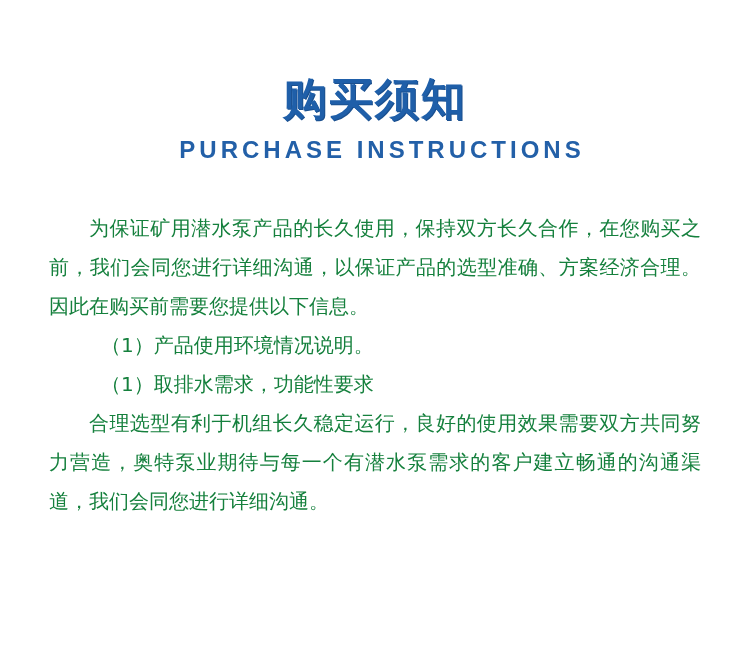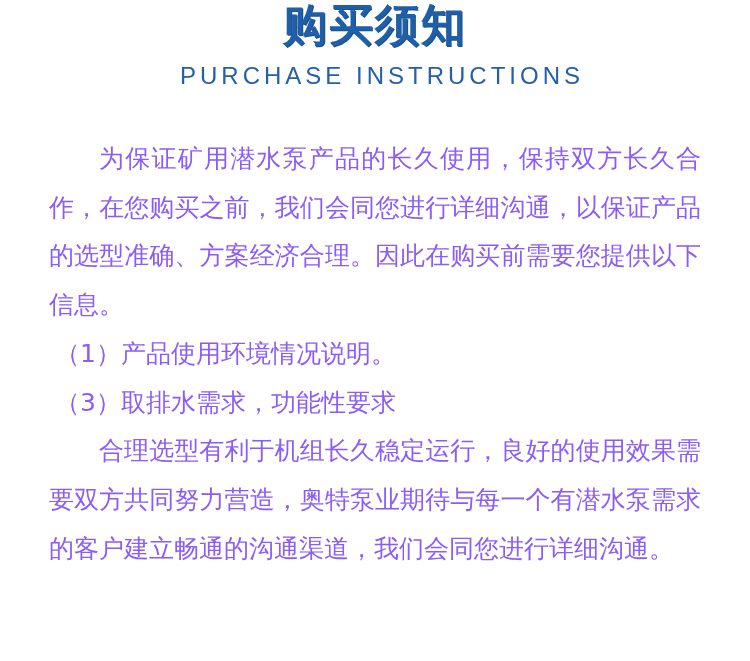--- a/index.html
+++ b/index.html
@@ -14,72 +14,74 @@
     color: #3a3a3a;
     overflow: hidden;
   }
   .page {
     position: relative;
     width: 750px;
     height: 661px;
     box-sizing: border-box;
   }
   .header-block {
+    padding-top: 74px;
     text-align: center;
   }
   .title-cn {
     font-family: "DejaVu Sans", sans-serif;
     font-weight: bold;
     font-size: 44px;
     letter-spacing: 2px;
     color: #1f5fa9;
     line-height: 1.15;
     margin: 0;
     text-shadow: 1px 1px 0 #1b508f;
   }
   .title-en {
     font-family: "Liberation Sans", sans-serif;
-    font-weight: normal;
+    font-weight: bold;
     font-size: 24px;
     letter-spacing: 4px;
     color: #2360a8;
     margin: 12px 0 0 14px;
     line-height: 1.1;
   }
   .body-block {
     margin: 46px auto 0 auto;
     width: 652px;
     font-family: "DejaVu Sans", sans-serif;
-    font-size: 25px;
-    color: #8b5cf6;
+    font-size: 20px;
+    color: #15803d;
     line-height: 1.95;
   }
   .para {
     margin: 0;
     text-align: justify;
     text-justify: inter-ideograph;
   }
   .para.indent {
     text-indent: 2em;
   }
   .para.list {
     text-indent: 0;
     padding-left: 6px;
+    margin-left: 46px;
   }
 </style>
 </head>
 <body>
 
 <div class="page">
 
   <div class="header-block">
     <h1 class="title-cn">购买须知</h1>
     <div class="title-en">PURCHASE INSTRUCTIONS</div>
   </div>
 
   <div class="body-block">
     <p class="para indent">为保证矿用潜水泵产品的长久使用，保持双方长久合作，在您购买之前，我们会同您进行详细沟通，以保证产品的选型准确、方案经济合理。因此在购买前需要您提供以下信息。</p>
     <p class="para list">（1）产品使用环境情况说明。</p>
-    <p class="para list">（3）取排水需求，功能性要求</p>
+    <p class="para list">（1）取排水需求，功能性要求</p>
     <p class="para indent">合理选型有利于机组长久稳定运行，良好的使用效果需要双方共同努力营造，奥特泵业期待与每一个有潜水泵需求的客户建立畅通的沟通渠道，我们会同您进行详细沟通。</p>
   </div>
 
 </div>
 
 </body></html>

